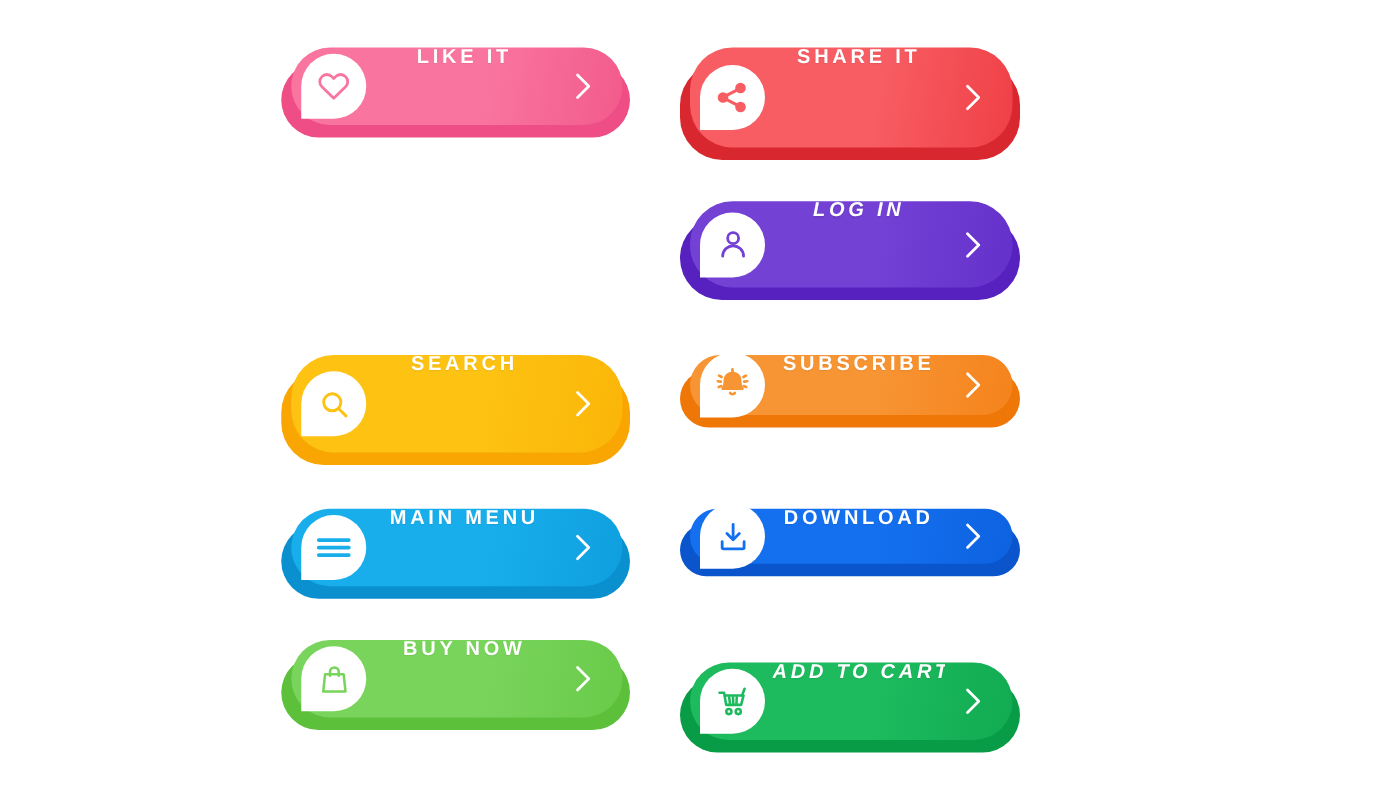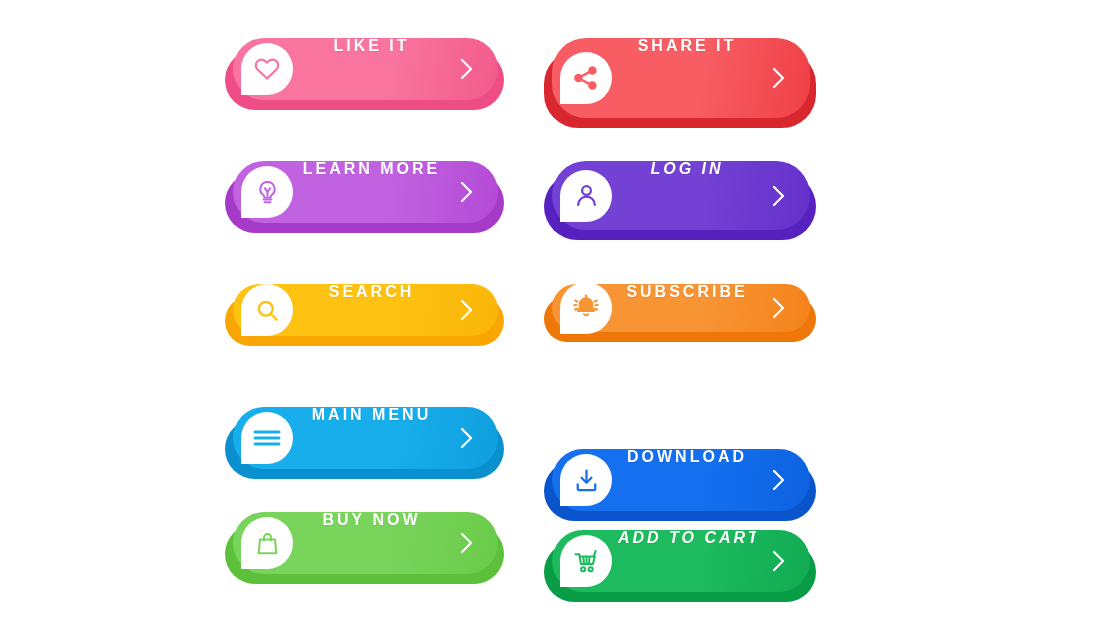--- a/index.html
+++ b/index.html
@@ -135,60 +135,39 @@
           </svg>
         </span>
       </div>
       <div class="btn-label">SHARE IT</div>
       <div class="btn-chevron">
         <svg width="22" height="30" viewBox="0 0 22 30" fill="none" stroke="#ffffff" stroke-width="2.2" stroke-linecap="round" stroke-linejoin="round">
           <path d="M6 6 l9 9 -9 9"></path>
         </svg>
       </div>
     </div>
-    <div class="btn-wrap" style="left: 233px; top: 161px; width: 265px; height: 62px;">
-      <div class="btn-shadow" style="background: rgb(166, 59, 201);"></div>
-      <div class="btn-body" style="background: linear-gradient(100deg, rgb(193, 99, 224) 0%, rgb(193, 99, 224) 58%, rgb(180, 74, 214) 100%);"></div>
-      <div class="btn-badge" style="background: rgb(255, 255, 255);">
-        <span>
-          <svg width="27" height="27" viewBox="0 0 24 24" fill="none" stroke="#c163e0" stroke-width="1.8" stroke-linecap="round" stroke-linejoin="round">
-            <path d="M12 2.6a6.4 6.4 0 0 0-3.7 11.6c.6.45.9 1.1.9 1.8v.4h5.6v-.4c0-.7.3-1.35.9-1.8A6.4 6.4 0 0 0 12 2.6z"></path>
-            <line x1="8.6" y1="18.2" x2="15.4" y2="18.2"></line>
-            <line x1="9.4" y1="20.6" x2="14.6" y2="20.6"></line>
-            <path d="M9.6 8.2 12 11.4l2.4-3.2"></path>
-            <line x1="12" y1="11.4" x2="12" y2="14.6"></line>
-          </svg>
-        </span>
-      </div>
-      <div class="btn-label">LEARN MORE</div>
-      <div class="btn-chevron">
-        <svg width="22" height="30" viewBox="0 0 22 30" fill="none" stroke="#ffffff" stroke-width="2.2" stroke-linecap="round" stroke-linejoin="round">
-          <path d="M6 6 l9 9 -9 9"></path>
-        </svg>
-      </div>
-    </div>
     <div class="btn-wrap" style="left: 552px; top: 161px; width: 258px; height: 69px; font-style: italic;">
       <div class="btn-shadow" style="background: rgb(87, 33, 191);"></div>
       <div class="btn-body" style="background: linear-gradient(100deg, rgb(115, 65, 212) 0%, rgb(115, 65, 212) 58%, rgb(100, 48, 203) 100%);"></div>
       <div class="btn-badge" style="background: rgb(255, 255, 255);">
         <span>
           <svg width="27" height="27" viewBox="0 0 24 24" fill="none" stroke="#7341d4" stroke-width="2" stroke-linecap="round" stroke-linejoin="round">
             <circle cx="12" cy="7.6" r="3.9"></circle>
             <path d="M4.6 20.4a7.4 7.4 0 0 1 14.8 0"></path>
           </svg>
         </span>
       </div>
       <div class="btn-label">LOG IN</div>
       <div class="btn-chevron">
         <svg width="22" height="30" viewBox="0 0 22 30" fill="none" stroke="#ffffff" stroke-width="2.2" stroke-linecap="round" stroke-linejoin="round">
           <path d="M6 6 l9 9 -9 9"></path>
         </svg>
       </div>
     </div>
-    <div class="btn-wrap" style="left: 233px; top: 284px; width: 265px; height: 52px;">
+    <div class="btn-wrap" style="left: 233px; top: 284px; width: 265px; height: 78px;">
       <div class="btn-shadow" style="background: rgb(249, 166, 2);"></div>
       <div class="btn-body" style="background: linear-gradient(100deg, rgb(253, 194, 18) 0%, rgb(253, 194, 18) 58%, rgb(251, 182, 8) 100%);"></div>
       <div class="btn-badge" style="background: rgb(255, 255, 255);">
         <span>
           <svg width="27" height="27" viewBox="0 0 24 24" fill="none" stroke="#fdc212" stroke-width="2.1" stroke-linecap="round" stroke-linejoin="round">
             <circle cx="10.5" cy="10.5" r="6.1"></circle>
             <line x1="15.1" y1="15.1" x2="20.2" y2="20.2"></line>
           </svg>
         </span>
       </div>
@@ -236,21 +215,21 @@
           </svg>
         </span>
       </div>
       <div class="btn-label">MAIN MENU</div>
       <div class="btn-chevron">
         <svg width="22" height="30" viewBox="0 0 22 30" fill="none" stroke="#ffffff" stroke-width="2.2" stroke-linecap="round" stroke-linejoin="round">
           <path d="M6 6 l9 9 -9 9"></path>
         </svg>
       </div>
     </div>
-    <div class="btn-wrap" style="left: 552px; top: 407px; width: 258px; height: 62px; margin-top: 42px;">
+    <div class="btn-wrap" style="left: 552px; top: 407px; width: 258px; height: 44px;">
       <div class="btn-shadow" style="background: rgb(10, 85, 204);"></div>
       <div class="btn-body" style="background: linear-gradient(100deg, rgb(20, 112, 239) 0%, rgb(20, 112, 239) 58%, rgb(13, 98, 224) 100%);"></div>
       <div class="btn-badge" style="background: rgb(255, 255, 255);">
         <span>
           <svg width="27" height="27" viewBox="0 0 24 24" fill="none" stroke="#1470ef" stroke-width="2" stroke-linecap="round" stroke-linejoin="round">
             <line x1="12" y1="3.2" x2="12" y2="13.6"></line>
             <path d="M7.6 9.6 12 14l4.4-4.4"></path>
             <path d="M4.2 15.4v4.2a.9.9 0 0 0 .9.9h13.8a.9.9 0 0 0 .9-.9v-4.2"></path>
           </svg>
         </span>

